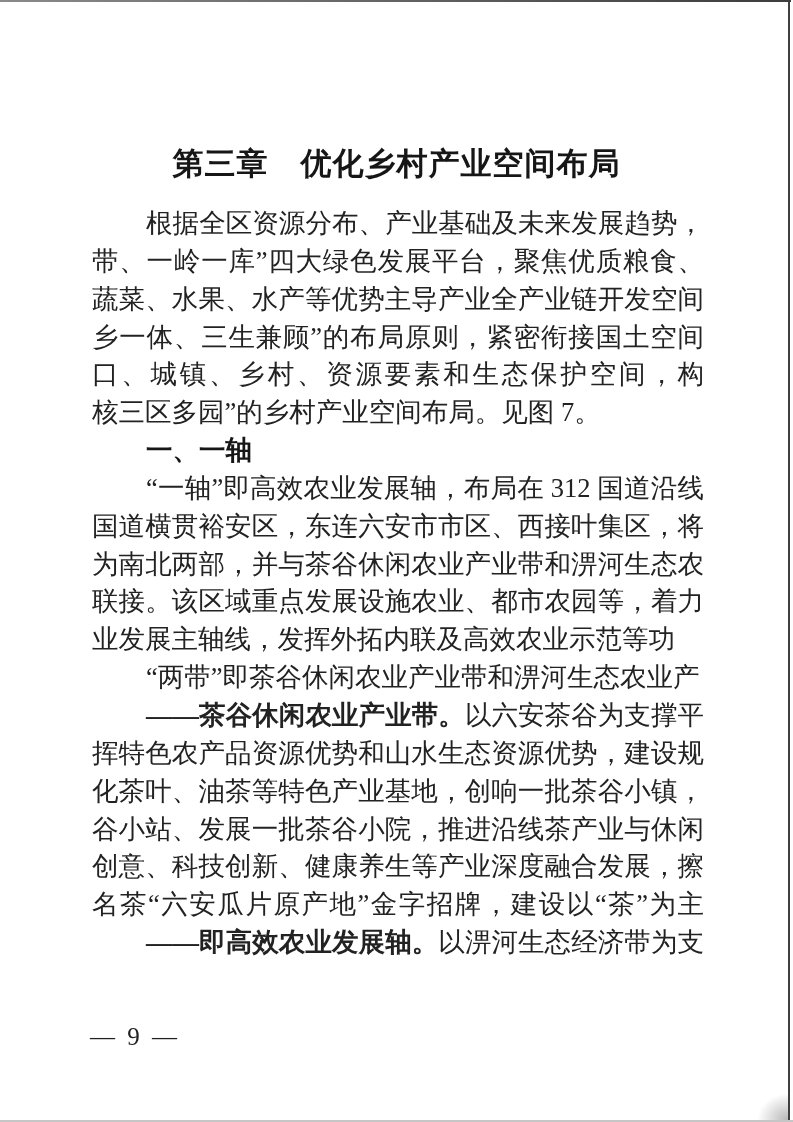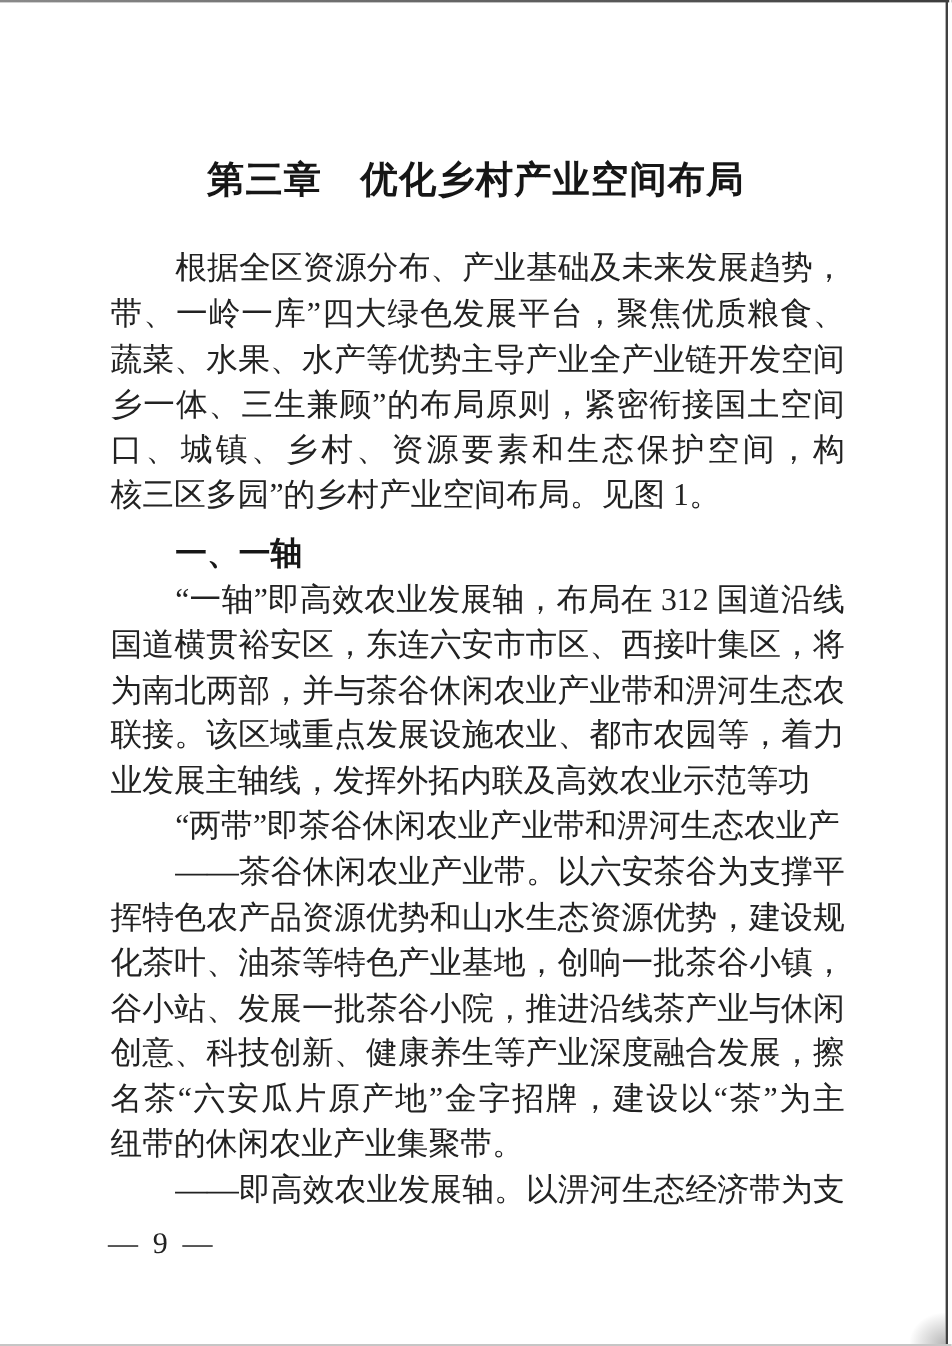--- a/index.html
+++ b/index.html
@@ -9,32 +9,32 @@
   
   .edge-top{position:absolute;top:0;left:0;width:793px;height:2px;
             background:linear-gradient(to right,#8a8a8a,#3c3c3c);}
   .edge-right{position:absolute;top:0;left:788px;width:2px;height:1122px;background:#3f3f3f;}
   .edge-right2{position:absolute;top:0;left:791px;width:2px;height:1122px;background:#fdfdfd;}
   .edge-bottom{position:absolute;bottom:0;left:0;width:793px;height:2px;background:#c6c6c6;}
   .corner-smudge{position:absolute;left:758px;top:1094px;width:30px;height:26px;
             background:radial-gradient(ellipse at 100% 100%, rgba(110,110,110,.5), rgba(255,255,255,0) 72%);}
 
   
-  .title{position:absolute;top:129px;left:0;width:793px;text-align:center;
+  .title{position:absolute;top:143px;left:0;width:793px;text-align:center;
          font-family:"Liberation Sans",sans-serif;font-weight:bold;
          font-size:31px;letter-spacing:1px;color:#161616;}
 
   
   .textblock{position:absolute;left:92px;top:205px;width:612px;
              font-size:26.5px;line-height:37.85px;color:#222;}
   .ln{height:37.85px;overflow:hidden;}
   .ind{padding-left:54px;}
   .jst{text-align:justify;text-align-last:justify;text-justify:inter-ideograph;}
-  .hd{font-family:"Liberation Sans",sans-serif;font-weight:bold;color:#161616;margin-top:11px;}
-  .b{font-weight:normal;}
+  .hd{font-family:"Liberation Sans",sans-serif;font-weight:bold;color:#161616;}
+  .b{font-weight:bold;}
 
   
   .pagenum{position:absolute;left:90px;top:1023px;font-size:25px;
            letter-spacing:3px;color:#222;}
 </style>
 </head>
 <body>
 
 <div class="edge-top"></div>
 <div class="edge-right"></div>
@@ -43,35 +43,34 @@
 <div class="corner-smudge"></div>
 
 <div class="title">第三章　优化乡村产业空间布局</div>
 
 <div class="textblock">
   <div class="ln ind jst">根据全区资源分布、产业基础及未来发展趋势，依托“一谷一</div>
   <div class="ln jst">带、一岭一库”四大绿色发展平台，聚焦优质粮食、畜禽、茶叶、</div>
   <div class="ln jst">蔬菜、水果、水产等优势主导产业全产业链开发空间需要，按照“城</div>
   <div class="ln jst">乡一体、三生兼顾”的布局原则，紧密衔接国土空间规划，统筹人</div>
   <div class="ln jst">口、城镇、乡村、资源要素和生态保护空间，构建“一轴两带、一</div>
-  <div class="ln">核三区多园”的乡村产业空间布局。见图 1。</div>
+  <div class="ln">核三区多园”的乡村产业空间布局。见图 7。</div>
   <div class="ln ind hd">一、一轴</div>
   <div class="ln ind jst">“一轴”即高效农业发展轴，布局在 312 国道沿线区域。312</div>
   <div class="ln jst">国道横贯裕安区，东连六安市市区、西接叶集区，将裕安区分割</div>
   <div class="ln jst">为南北两部，并与茶谷休闲农业产业带和淠河生态农业产业带相</div>
   <div class="ln jst">联接。该区域重点发展设施农业、都市农园等，着力打造高效农</div>
   <div class="ln">业发展主轴线，发挥外拓内联及高效农业示范等功能。</div>
   <div class="ln ind">“两带”即茶谷休闲农业产业带和淠河生态农业产业带。</div>
   <div class="ln ind jst">
     <span class="b">——茶谷休闲农业产业带。</span><span>以六安茶谷为支撑平台，充分发</span>
   </div>
   <div class="ln jst">挥特色农产品资源优势和山水生态资源优势，建设规模化、标准</div>
   <div class="ln jst">化茶叶、油茶等特色产业基地，创响一批茶谷小镇，建设一批茶</div>
   <div class="ln jst">谷小站、发展一批茶谷小院，推进沿线茶产业与休闲旅游、文化</div>
   <div class="ln jst">创意、科技创新、健康养生等产业深度融合发展，擦亮中国十大</div>
   <div class="ln jst">名茶“六安瓜片原产地”金字招牌，建设以“茶”为主题、以“谷”为</div>
-  <div class="ln">纽带的休闲农业产业集聚带。</div>
   <div class="ln ind jst">
     <span class="b">——即高效农业发展轴。</span><span>以淠河生态经济带为支撑平台，</span>
   </div>
 </div>
 
 <div class="pagenum">— 9 —</div>
 
 </body></html>

